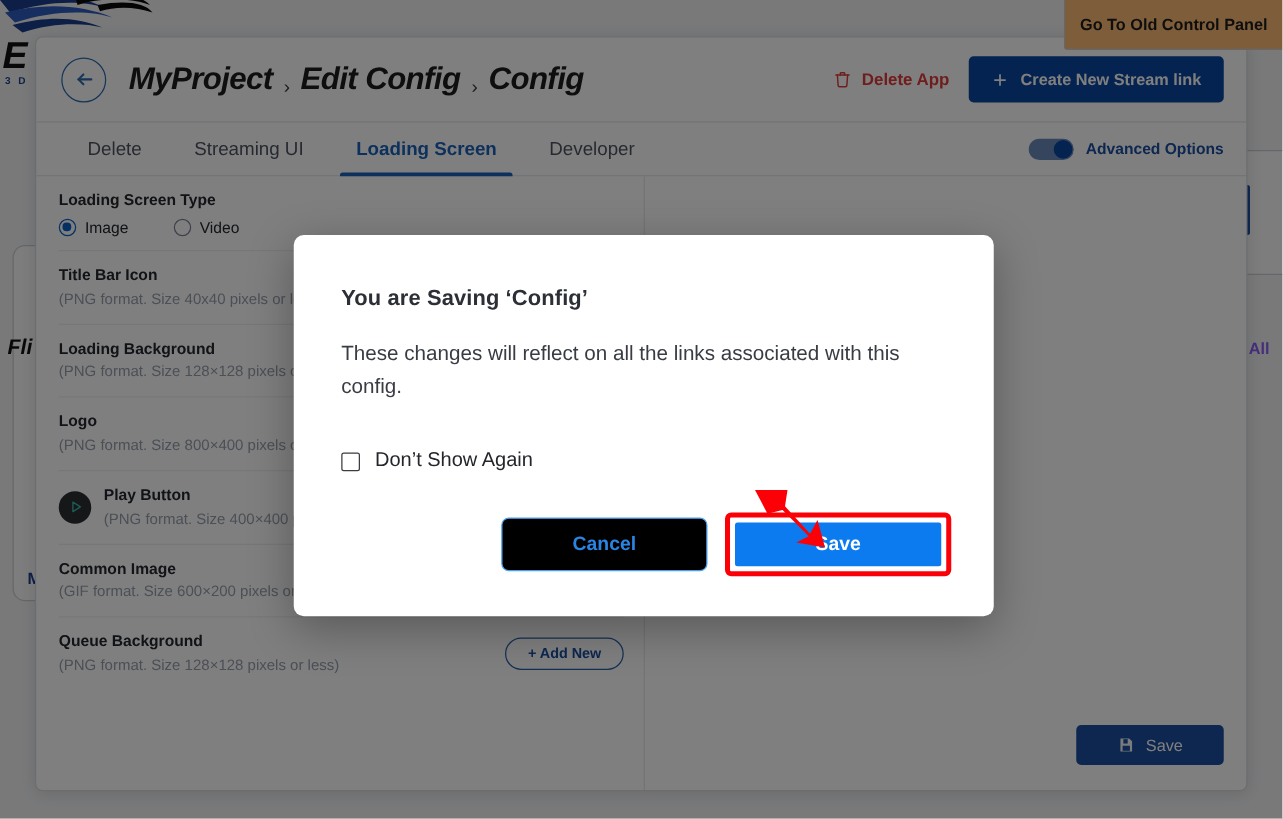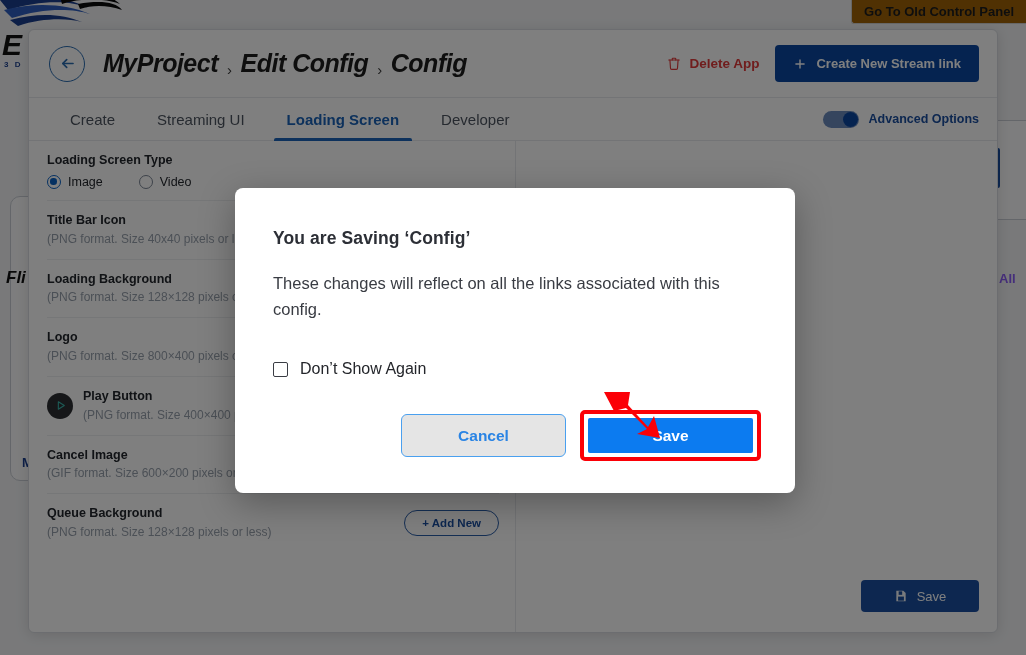--- a/index.html
+++ b/index.html
@@ -32,23 +32,23 @@
     font-size: 30px; font-weight: bold; font-style: italic;
     letter-spacing: -1px; color: #111; line-height: 1;
   }
   .brand-sub {
     position: absolute; left: 4px; top: 60px;
     font-size: 8px; font-weight: bold; color: #1b3f8f; letter-spacing: 2px;
   }
 
   .old-panel-btn {
     position: absolute; right: 0px; top: 0px;
-    height: 24px; padding: 0 12px;
+    height: 40px; padding: 0 12px;
     display: flex; align-items: center;
-    background: #a16207;
+    background: #fdba74;
     border: 1px solid #cfcfcf;
     border-top: none; border-right: none;
     border-radius: 0 0 0 3px;
     font-size: 13px; font-weight: bold; color: #1d1d1d;
     white-space: nowrap;
   }
 
   .bg-card-left {
     position: absolute; left: 10px; top: 196px;
     width: 60px; height: 285px;
@@ -258,21 +258,21 @@
     width: 15px; height: 15px; flex: 0 0 15px;
     border: 1.6px solid #3a3d44; border-radius: 2px; background: #fff;
   }
   .modal-actions {
     position: absolute; right: 34px; bottom: 32px;
     display: flex; align-items: center; gap: 14px;
   }
   .btn-cancel {
     width: 165px; height: 43px;
     border: 1.4px solid #4aa0ef; border-radius: 6px;
-    background: #e5e5e5; color: #2a84e4;
+    background: #000000; color: #2a84e4;
     display: flex; align-items: center; justify-content: center;
     font-size: 15.5px; font-weight: bold;
   }
   .btn-save-wrap {
     padding: 4px;
     border: 4px solid #fb0007; border-radius: 5px;
     background: transparent;
   }
   .btn-save {
     width: 165px; height: 35px;
@@ -344,21 +344,21 @@
               <line x1="12" y1="5" x2="12" y2="19"></line>
                 <line x1="5" y1="12" x2="19" y2="12"></line>
             </svg>
             <span>Create New Stream link</span>
           </div>
         </div>
       </div>
 
       <div class="tab-row">
         <div class="tab">
-            <span>Create</span>
+            <span>Delete</span>
           </div>
         <div class="tab">
             <span>Streaming UI</span>
           </div>
         <div class="tab active">
             <span>Loading Screen</span>
           </div>
         <div class="tab">
             <span>Developer</span>
           </div>
@@ -418,21 +418,21 @@
               </svg>
             </div>
             <div class="field-texts">
               <div class="field-title">Play Button</div>
               <div class="field-hint">(PNG format. Size 400×400 pixels or less)</div>
             </div>
           </div>
 
           <div class="field">
             <div class="field-texts">
-              <div class="field-title">Cancel Image</div>
+              <div class="field-title">Common Image</div>
               <div class="field-hint">(GIF format. Size 600×200 pixels or less)</div>
             </div>
             <div class="add-new">+ Add New</div>
           </div>
 
           <div class="field">
             <div class="field-texts">
               <div class="field-title">Queue Background</div>
               <div class="field-hint">(PNG format. Size 128×128 pixels or less)</div>
             </div>

